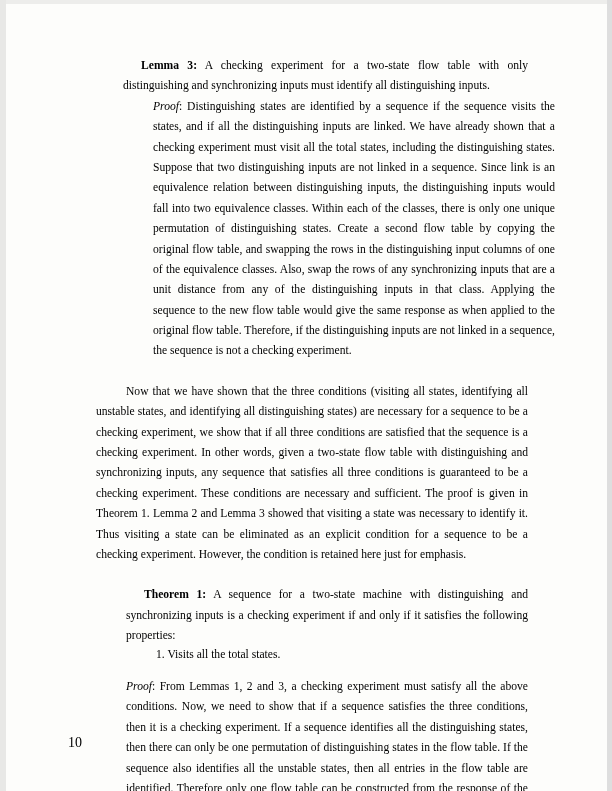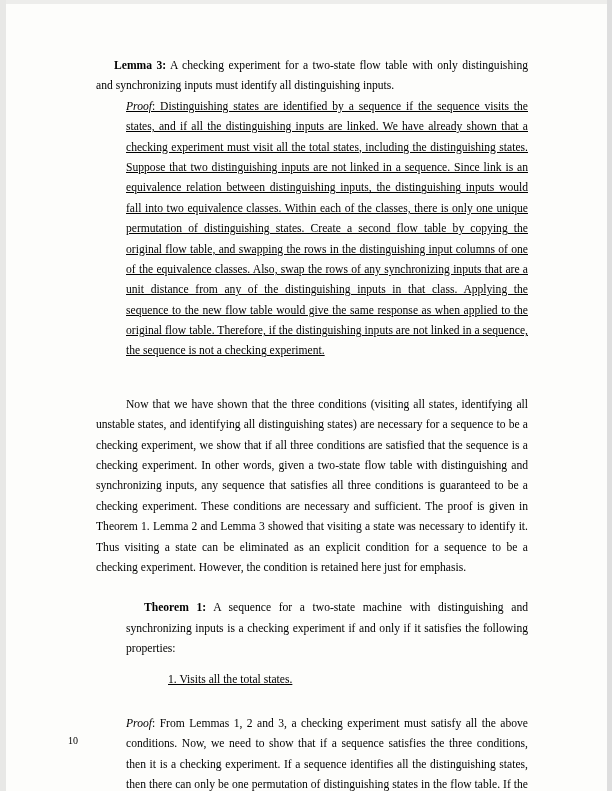--- a/index.html
+++ b/index.html
@@ -48,66 +48,64 @@
     width: 432px;
   }
   p {
     margin: 0;
     font-size: 11.6px;
     line-height: 1.76;
     text-align: justify;
   }
   .lemma-block {
     margin-bottom: 0;
+    margin-left: 27px;
   }
   .lemma-head {
     text-indent: 18px;
   }
   .bold { font-weight: bold; }
   .ital { font-style: italic; }
 
   .proof-block {
     margin-left: 30px;
     width: 402px;
-    text-decoration: underline;
   }
   .proof-block p {
     text-indent: 0;
   }
   .para-indent {
     text-indent: 30px;
-    margin-top: 13px;
   }
   .gap-sm { height: 14px; }
   .gap-md { height: 20px; }
 
   .theorem-block {
     margin-left: 30px;
     width: 402px;
   }
   .theorem-head {
     text-indent: 18px;
     font-family: Liberation Serif, serif;
   }
   .props-list {
-    margin: 12px;
+    margin: 0;
     padding: 0;
     list-style: none;
-    text-decoration: underline;
   }
   .props-list li {
     font-size: 11.6px;
     line-height: 1.42;
     margin-left: 30px;
   }
   .page-number {
     position: absolute;
     left: 68px;
     top: 735px;
-    font-size: 10px;
+    font-size: 14px;
   }
 </style>
 </head>
 <body>
 
 <div class="page">
   <div class="edge-top"></div>
   <div class="edge-left"></div>
   <div class="edge-right"></div>
 

